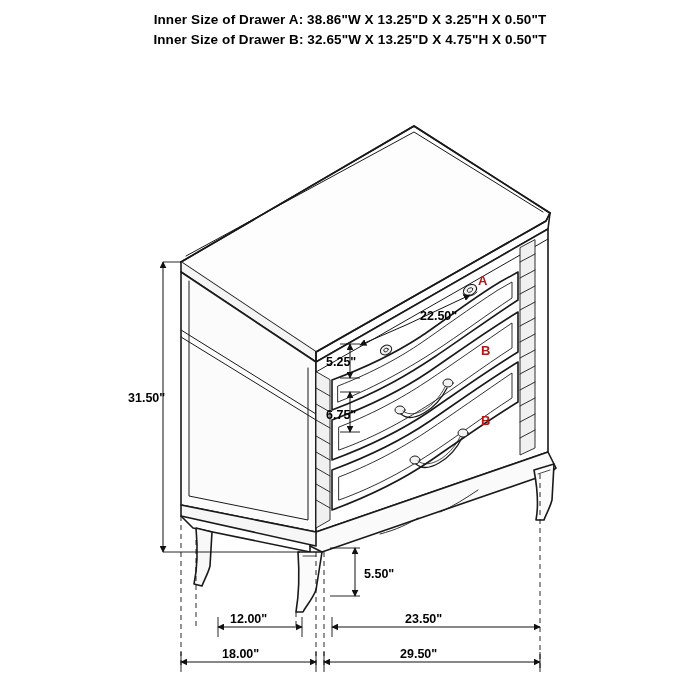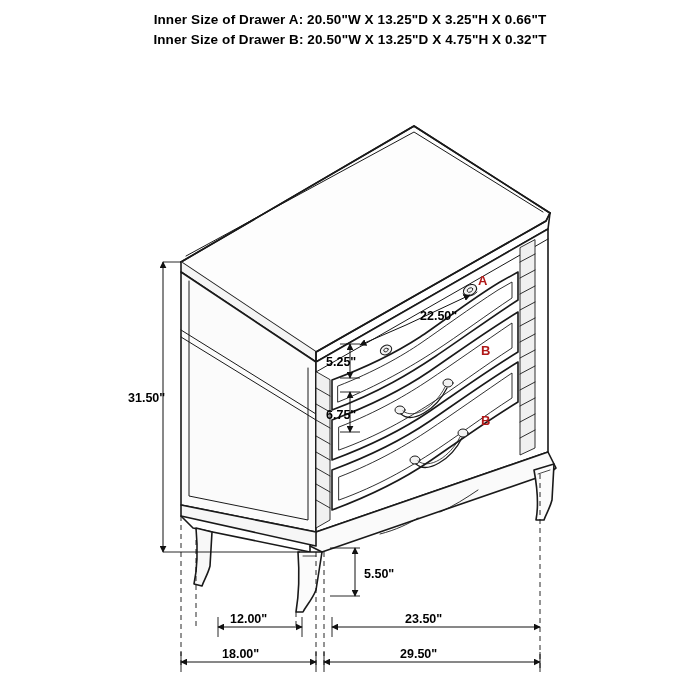--- a/index.html
+++ b/index.html
@@ -51,22 +51,22 @@
     font-weight: bold;
     fill: #b01818;
   }
 </style>
 </head>
 <body>
 
 <div id="stage">
 
   <div class="header">
-    <div class="line">Inner Size of Drawer A: 20.50"W X 13.25"D X 3.25"H X 0.66"T</div>
-    <div class="line">Inner Size of Drawer B: 20.50"W X 13.25"D X 4.75"H X 0.32"T</div>
+    <div class="line">Inner Size of Drawer A: 38.86"W X 13.25"D X 3.25"H X 0.50"T</div>
+    <div class="line">Inner Size of Drawer B: 32.65"W X 13.25"D X 4.75"H X 0.50"T</div>
   </div>
 
   <svg class="drawing" width="700" height="700" viewBox="0 0 700 700">
     <g fill="none" stroke="#1a1a1a" stroke-width="1.6" stroke-linejoin="round" stroke-linecap="round">
 
       <g>
         <path d="M181,262 L414,126 L550,213 L546,221 L316,352 Z" fill="#fdfdfd"></path>
         <path d="M181,262 L414,126 L550,213" fill="none"></path>
         <path d="M186,256 L414,132 L543,212" fill="none" stroke-width="1"></path>
 

